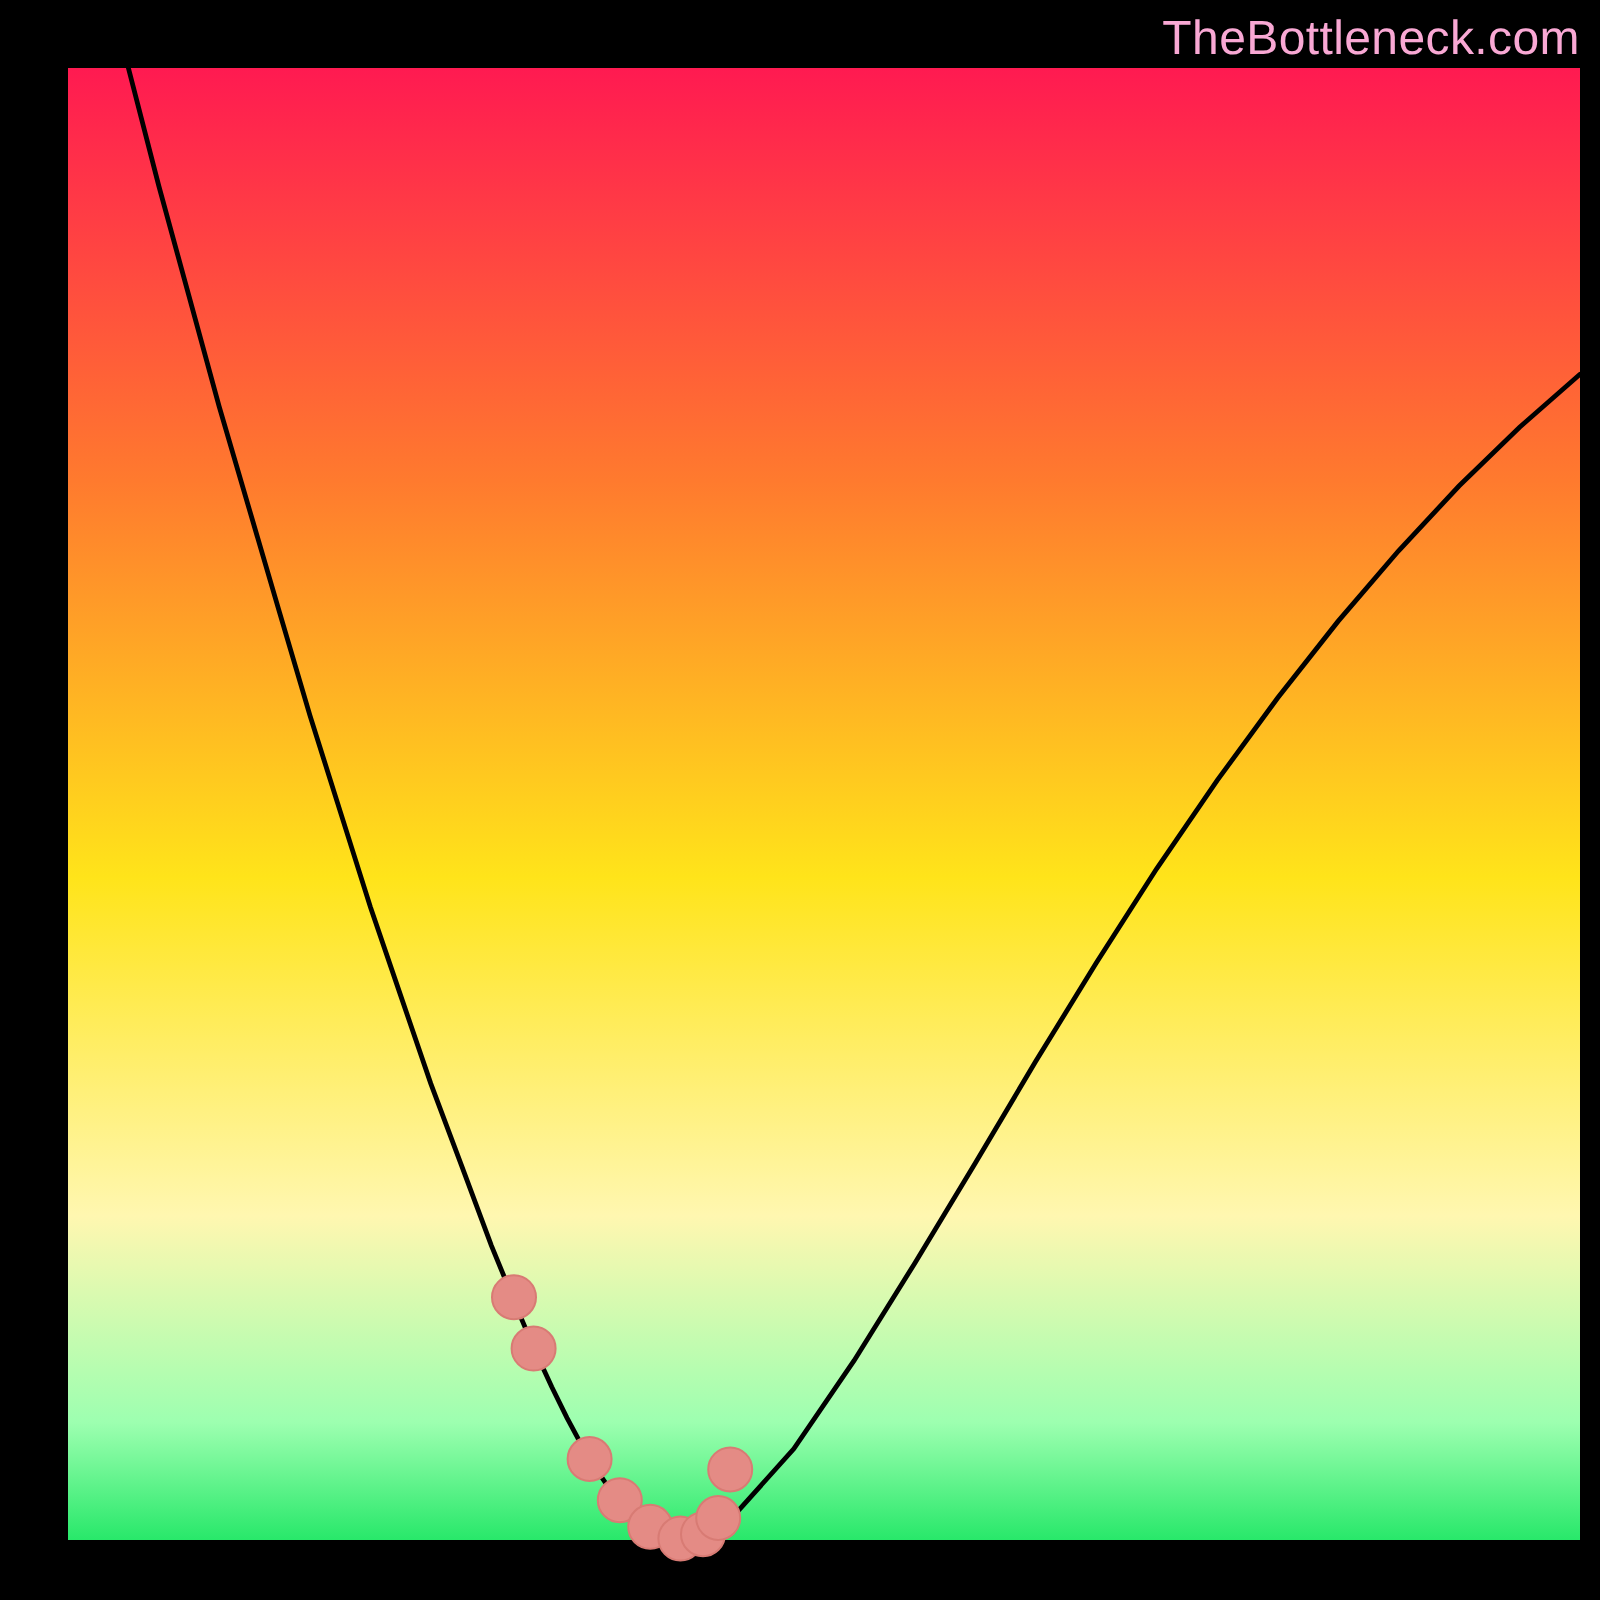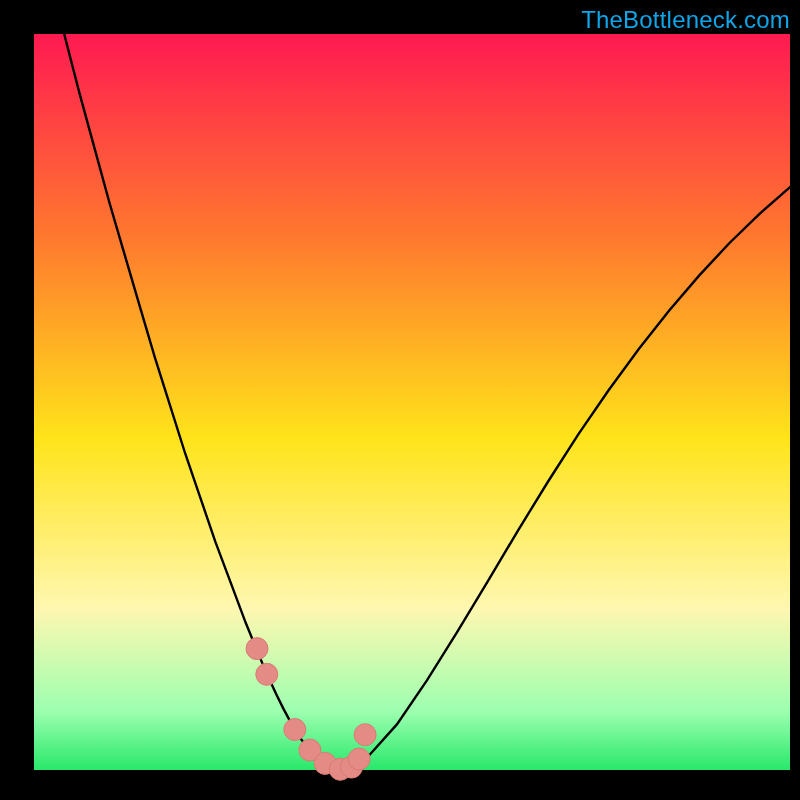--- a/index.html
+++ b/index.html
@@ -14,21 +14,21 @@
   .stage {
     position: relative;
     width: 800px;
     height: 800px;
     background: #000;
   }
   .watermark {
     position: absolute;
     top: 6px;
     right: 10px;
-    color: #0ea5e9;
+    color: #f9a8d4;
     font-size: 24px;
     font-weight: 500;
     letter-spacing: 0.2px;
     z-index: 10;
   }
   svg.plot {
     position: absolute;
     left: 0;
     top: 0;
     width: 800px;

